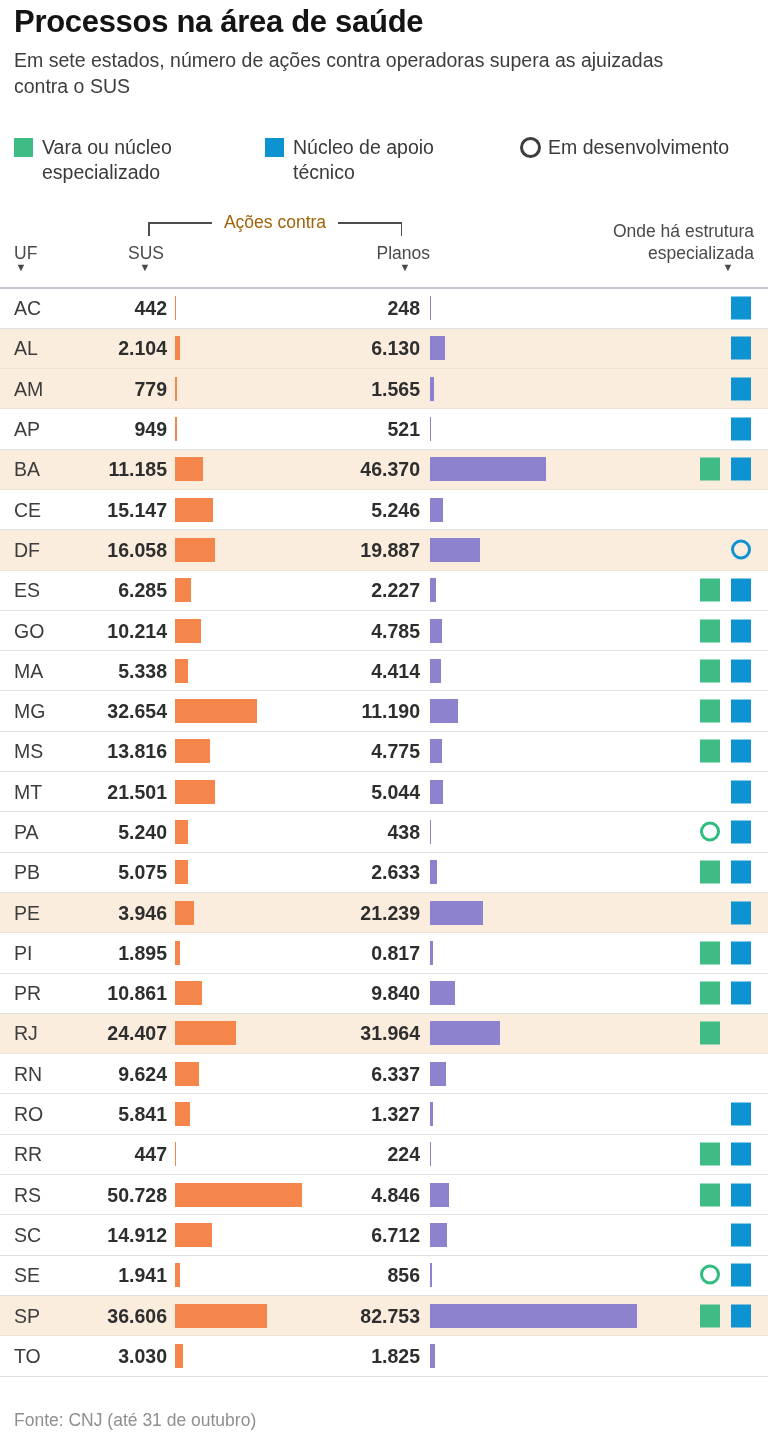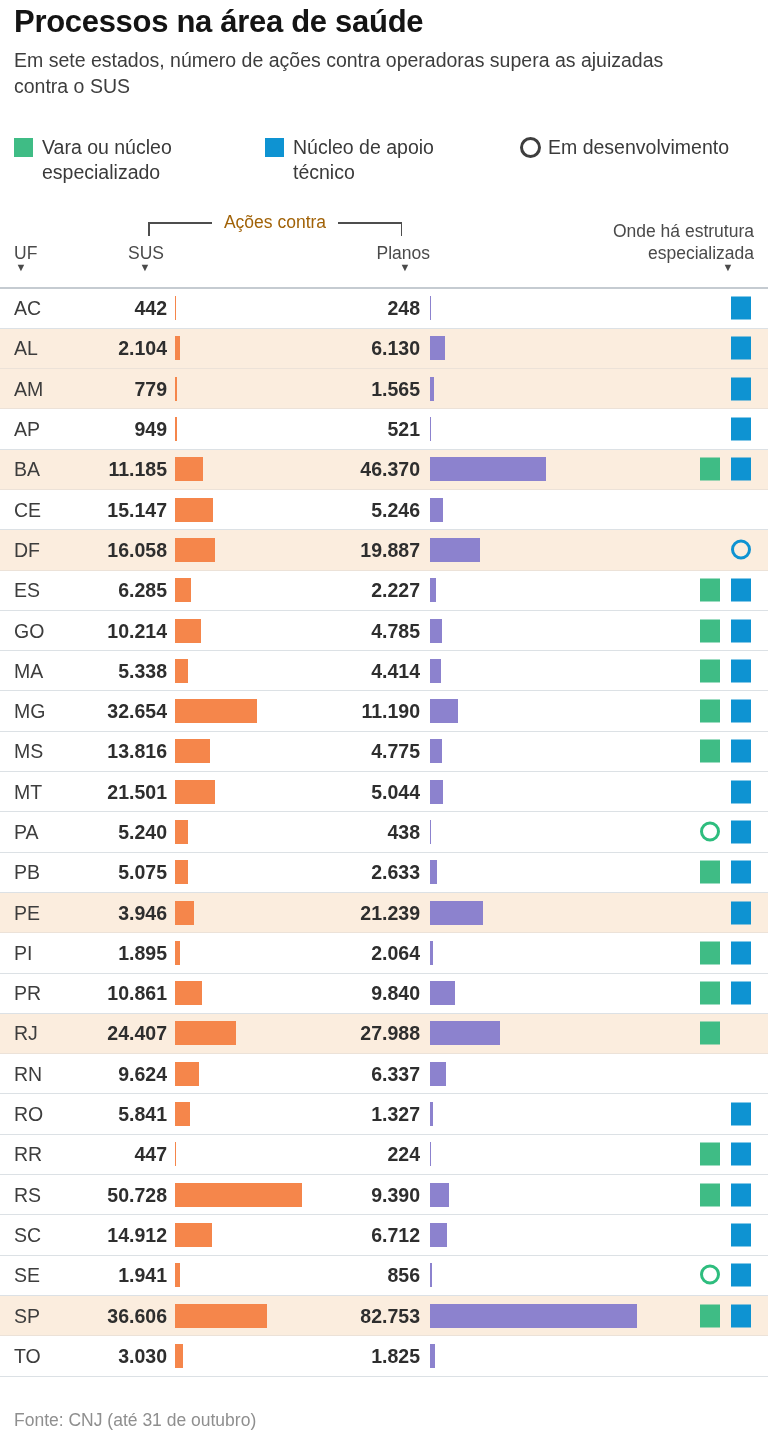--- a/index.html
+++ b/index.html
@@ -333,21 +333,21 @@
     <span class="icon-slot slot-vara"></span>
     <span class="icon-slot slot-nucleo">
           <span class="square blue"></span>
         </span>
   </div>
 
   <div class="row">
     <span class="uf">PI</span>
     <span class="val sus-val">1.895</span>
     <span class="bar sus-bar" style="width: 4.7375px;"></span>
-    <span class="val planos-val">2.064</span>
+    <span class="val planos-val">0.817</span>
     <span class="bar planos-bar" style="width: 3.105px;"></span>
     <span class="icon-slot slot-vara">
           <span class="square green"></span>
         </span>
     <span class="icon-slot slot-nucleo">
           <span class="square blue"></span>
         </span>
   </div>
 
   <div class="row">
@@ -361,21 +361,21 @@
         </span>
     <span class="icon-slot slot-nucleo">
           <span class="square blue"></span>
         </span>
   </div>
 
   <div class="row highlight">
     <span class="uf">RJ</span>
     <span class="val sus-val">24.407</span>
     <span class="bar sus-bar" style="width: 61.0175px;"></span>
-    <span class="val planos-val">27.988</span>
+    <span class="val planos-val">31.964</span>
     <span class="bar planos-bar" style="width: 69.97px;"></span>
     <span class="icon-slot slot-vara">
           <span class="square green"></span>
         </span>
     <span class="icon-slot slot-nucleo"></span>
   </div>
 
   <div class="row">
     <span class="uf">RN</span>
     <span class="val sus-val">9.624</span>
@@ -409,21 +409,21 @@
         </span>
     <span class="icon-slot slot-nucleo">
           <span class="square blue"></span>
         </span>
   </div>
 
   <div class="row">
     <span class="uf">RS</span>
     <span class="val sus-val">50.728</span>
     <span class="bar sus-bar" style="width: 126.82px;"></span>
-    <span class="val planos-val">9.390</span>
+    <span class="val planos-val">4.846</span>
     <span class="bar planos-bar" style="width: 19.2875px;"></span>
     <span class="icon-slot slot-vara">
           <span class="square green"></span>
         </span>
     <span class="icon-slot slot-nucleo">
           <span class="square blue"></span>
         </span>
   </div>
 
   <div class="row">

